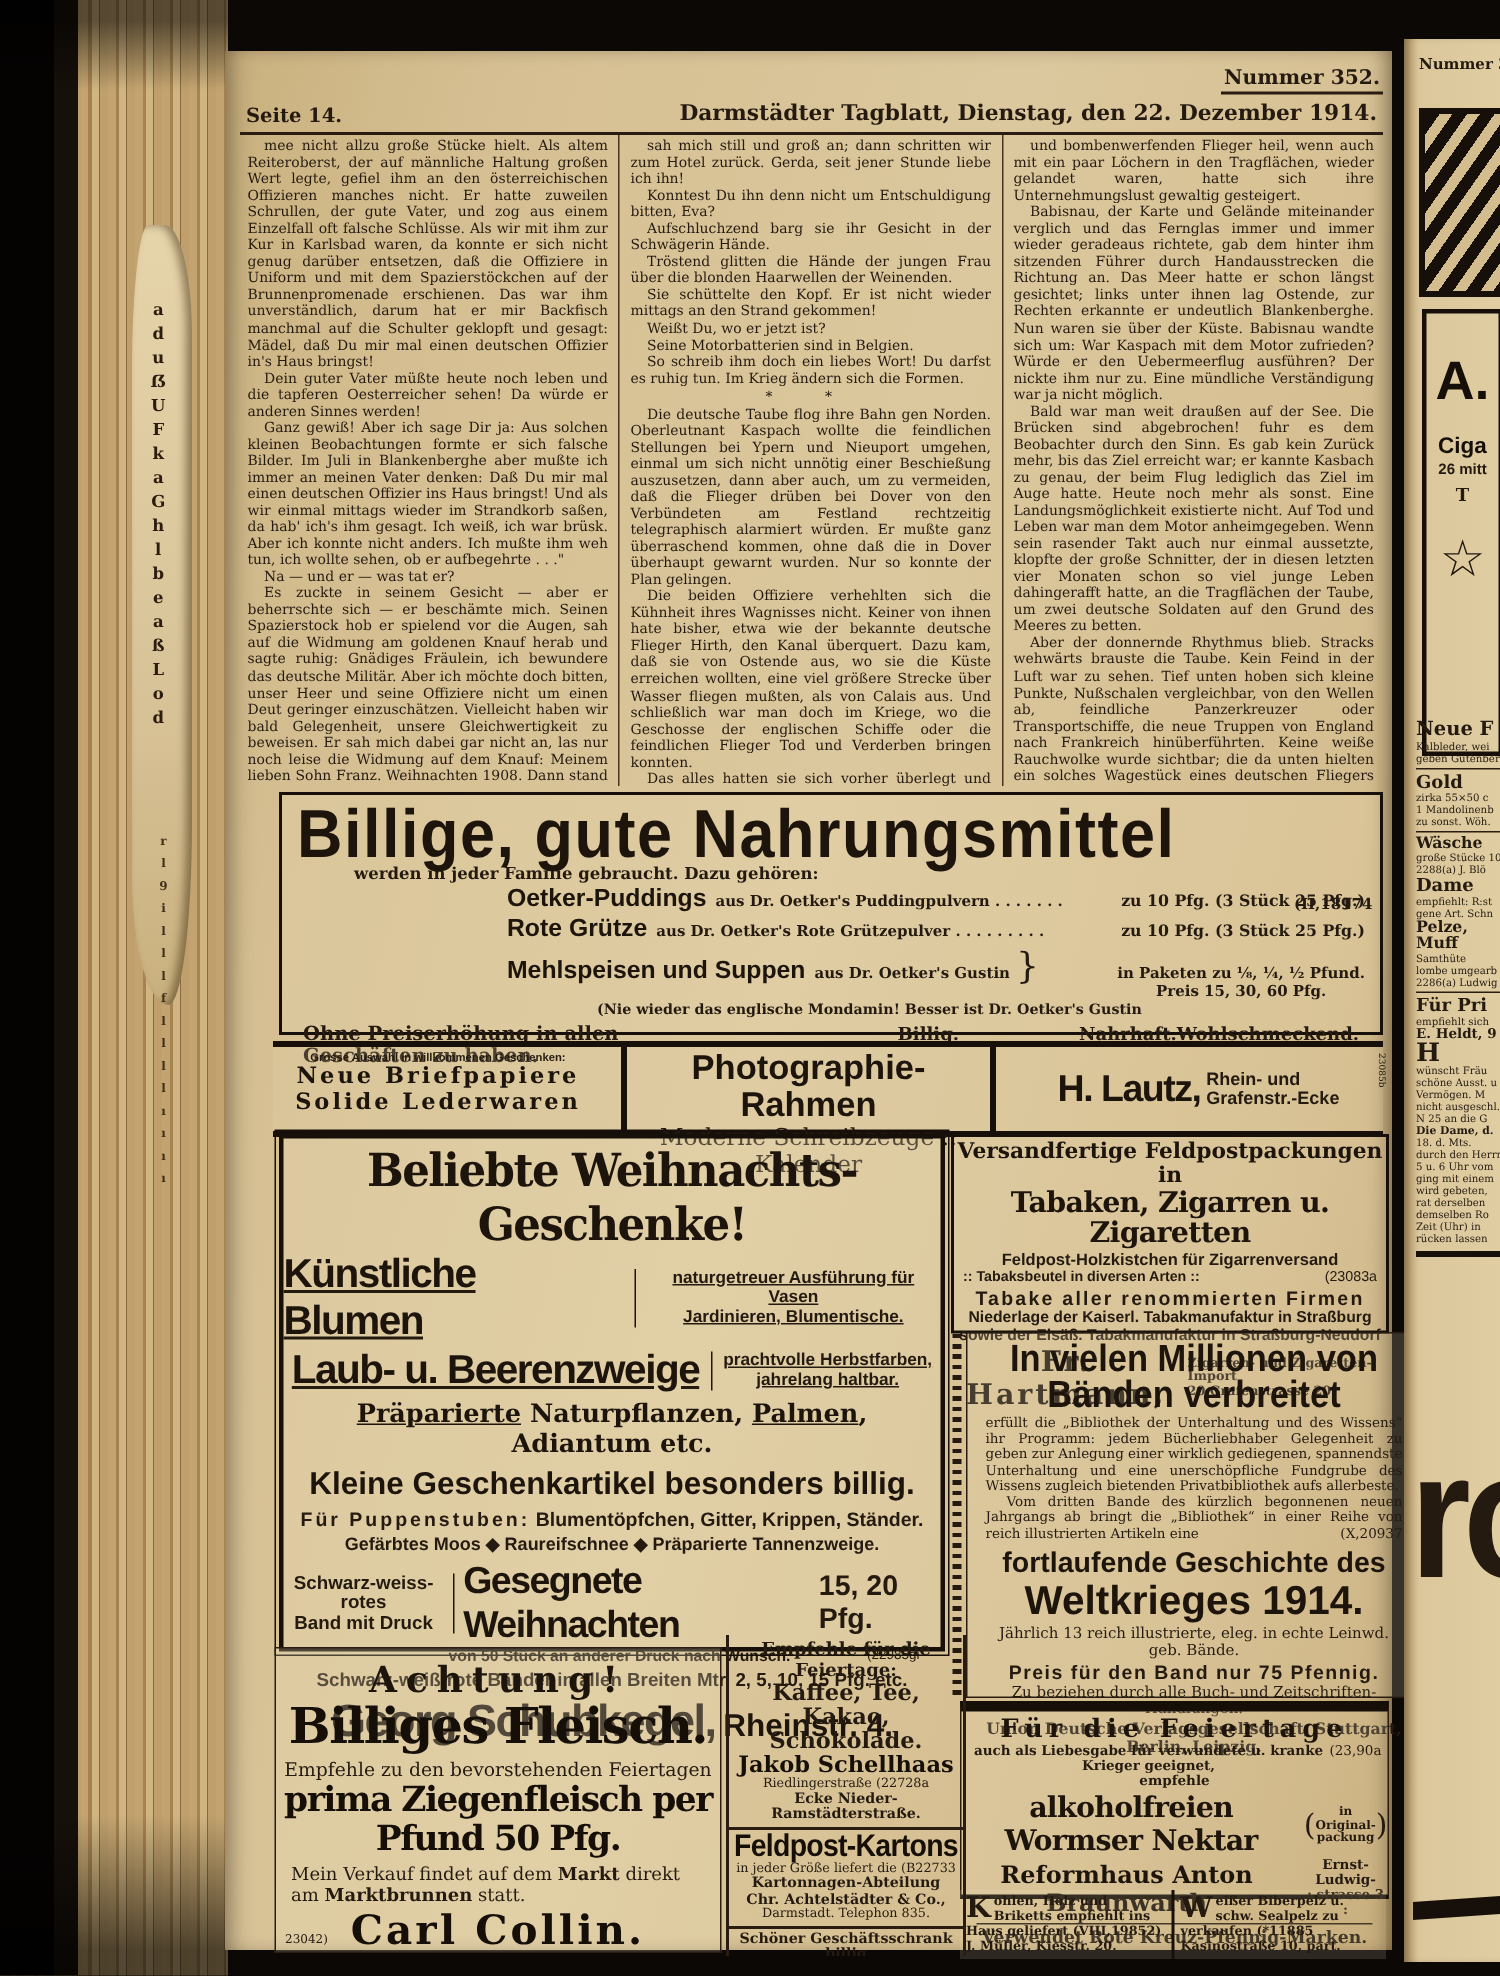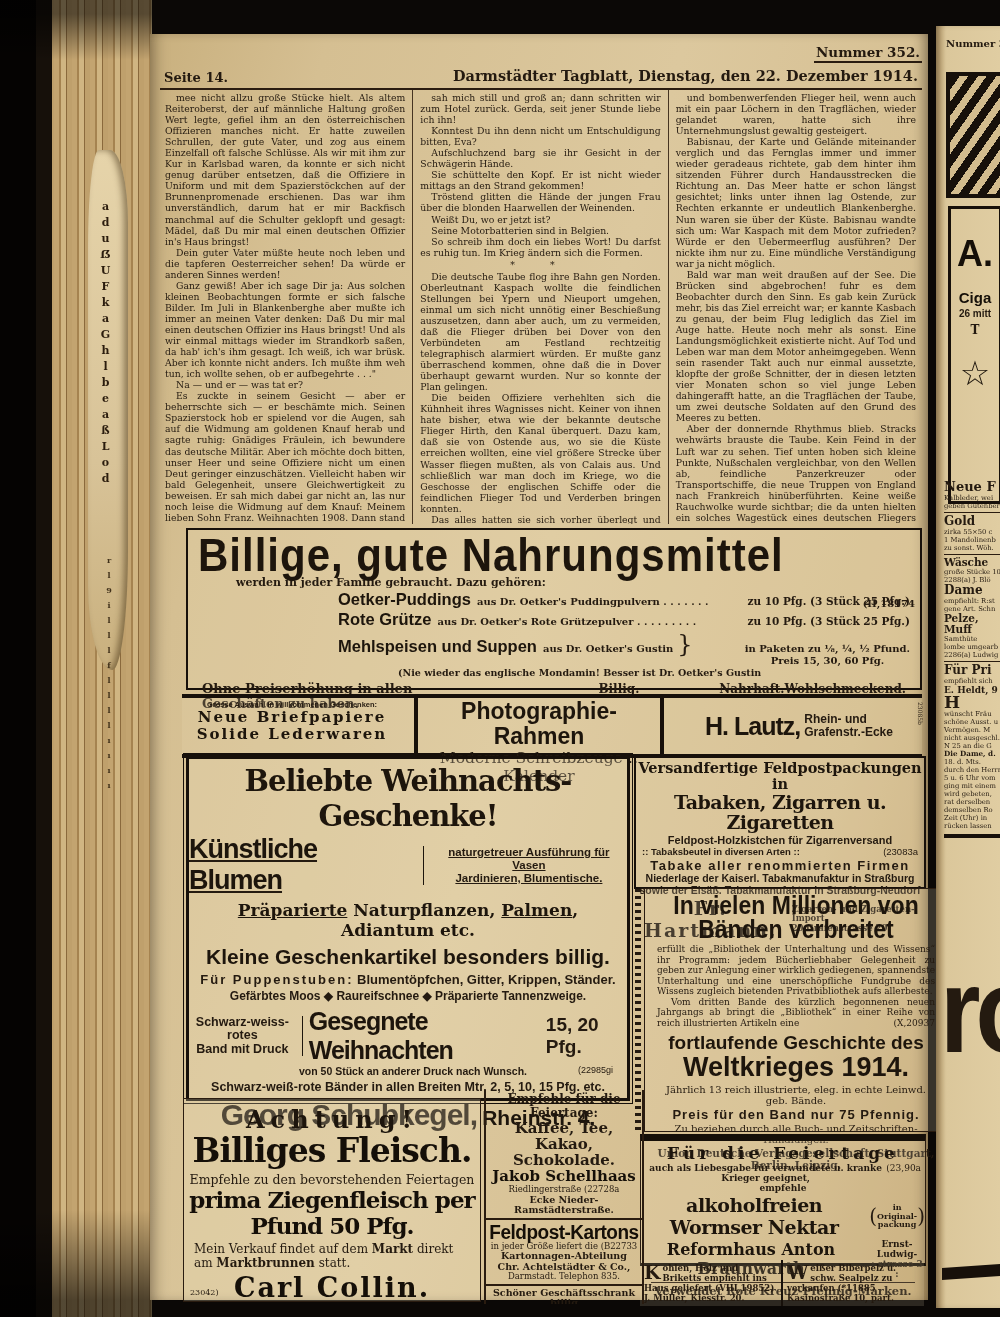--- a/index.html
+++ b/index.html
@@ -200,22 +200,22 @@
         <p>mee nicht allzu große Stücke hielt. Als altem Reiteroberst, der auf männliche Haltung großen Wert legte, gefiel ihm an den österreichischen Offizieren manches nicht. Er hatte zuweilen Schrullen, der gute Vater, und zog aus einem Einzelfall oft falsche Schlüsse. Als wir mit ihm zur Kur in Karlsbad waren, da konnte er sich nicht genug darüber entsetzen, daß die Offiziere in Uniform und mit dem Spazierstöckchen auf der Brunnenpromenade erschienen. Das war ihm unverständlich, darum hat er mir Backfisch manchmal auf die Schulter geklopft und gesagt: Mädel, daß Du mir mal einen deutschen Offizier in's Haus bringst!</p>
         <p>Dein guter Vater müßte heute noch leben und die tapferen Oesterreicher sehen! Da würde er anderen Sinnes werden!</p>
         <p>Ganz gewiß! Aber ich sage Dir ja: Aus solchen kleinen Beobachtungen formte er sich falsche Bilder. Im Juli in Blankenberghe aber mußte ich immer an meinen Vater denken: Daß Du mir mal einen deutschen Offizier ins Haus bringst! Und als wir einmal mittags wieder im Strandkorb saßen, da hab' ich's ihm gesagt. Ich weiß, ich war brüsk. Aber ich konnte nicht anders. Ich mußte ihm weh tun, ich wollte sehen, ob er aufbegehrte . . ."</p>
         <p>Na — und er — was tat er?</p>
         <p>Es zuckte in seinem Gesicht — aber er beherrschte sich — er beschämte mich. Seinen Spazierstock hob er spielend vor die Augen, sah auf die Widmung am goldenen Knauf herab und sagte ruhig: Gnädiges Fräulein, ich bewundere das deutsche Militär. Aber ich möchte doch bitten, unser Heer und seine Offiziere nicht um einen Deut geringer einzuschätzen. Vielleicht haben wir bald Gelegenheit, unsere Gleichwertigkeit zu beweisen. Er sah mich dabei gar nicht an, las nur noch leise die Widmung auf dem Knauf: Meinem lieben Sohn Franz. Weihnachten 1908. Dann stand er auf, ging bis an's Wasser, erhob die Rechte und schleuderte den Stock in weitem Bogen in's Meer hinaus . . . Ich kam zu spät, ihn daran zu hindern. Er</p>
       </div>
     <div class="col">
         <p>sah mich still und groß an; dann schritten wir zum Hotel zurück. Gerda, seit jener Stunde liebe ich ihn!</p>
         <p>Konntest Du ihn denn nicht um Entschuldigung bitten, Eva?</p>
         <p>Aufschluchzend barg sie ihr Gesicht in der Schwägerin Hände.</p>
+        <p>Tröstend glitten die Hände der jungen Frau über die blonden Haarwellen der Weinenden.</p>
         <p>Sie schüttelte den Kopf. Er ist nicht wieder mittags an den Strand gekommen!</p>
-        <p>Tröstend glitten die Hände der jungen Frau über die blonden Haarwellen der Weinenden.</p>
         <p>Weißt Du, wo er jetzt ist?</p>
         <p>Seine Motorbatterien sind in Belgien.</p>
         <p>So schreib ihm doch ein liebes Wort! Du darfst es ruhig tun. Im Krieg ändern sich die Formen.</p>
         <p class="sep">*   *</p>
         <p>Die deutsche Taube flog ihre Bahn gen Norden. Oberleutnant Kaspach wollte die feindlichen Stellungen bei Ypern und Nieuport umgehen, einmal um sich nicht unnötig einer Beschießung auszusetzen, dann aber auch, um zu vermeiden, daß die Flieger drüben bei Dover von den Verbündeten am Festland rechtzeitig telegraphisch alarmiert würden. Er mußte ganz überraschend kommen, ohne daß die in Dover überhaupt gewarnt wurden. Nur so konnte der Plan gelingen.</p>
         <p>Die beiden Offiziere verhehlten sich die Kühnheit ihres Wagnisses nicht. Keiner von ihnen hate bisher, etwa wie der bekannte deutsche Flieger Hirth, den Kanal überquert. Dazu kam, daß sie von Ostende aus, wo sie die Küste erreichen wollten, eine viel größere Strecke über Wasser fliegen mußten, als von Calais aus. Und schließlich war man doch im Kriege, wo die Geschosse der englischen Schiffe oder die feindlichen Flieger Tod und Verderben bringen konnten.</p>
         <p>Das alles hatten sie sich vorher überlegt und dennoch ihren Entschluß gefaßt. Seitdem sie vor drei Wochen die famose Erkundung bis knapp an Paris heran glücklich ausgeführt hatten und trotz aller Ballonabwehrkanonen</p>
       </div>
     <div class="col">
         <p>und bombenwerfenden Flieger heil, wenn auch mit ein paar Löchern in den Tragflächen, wieder gelandet waren, hatte sich ihre Unternehmungslust gewaltig gesteigert.</p>
@@ -277,20 +277,27 @@
     </div>
   </div>
 
   <div class="adg">
     <div class="g-title">Beliebte Weihnachts-Geschenke!</div>
     <div class="gi">
       <span class="gi-name">Künstliche Blumen</span>
       <span class="gi-desc">
         <div>naturgetreuer Ausführung für Vasen</div>
         <div>Jardinieren, Blumentische.</div>
+      </span>
+    </div>
+    <div class="gi">
+      <span class="gi-name">Laub- u. Beerenzweige</span>
+      <span class="gi-desc">
+        <div>prachtvolle Herbstfarben,</div>
+        <div>jahrelang haltbar.</div>
       </span>
     </div>
     <div class="g-l3"><span class="u">Präparierte</span><span> Naturpflanzen, </span><span class="u">Palmen</span><span>, Adiantum etc.</span></div>
     <div class="g-l4">Kleine Geschenkartikel besonders billig.</div>
     <div class="g-l5"><span class="sp">Für Puppenstuben:</span><span style="white-space:pre-wrap"> Blumentöpfchen, Gitter, Krippen, Ständer.</span></div>
     <div class="g-l6">Gefärbtes Moos ◆ Raureifschnee ◆ Präparierte Tannenzweige.</div>
     <div class="g-band">
       <span class="lbl">
         <div>Schwarz-weiss-rotes</div>
         <div>Band mit Druck</div>

